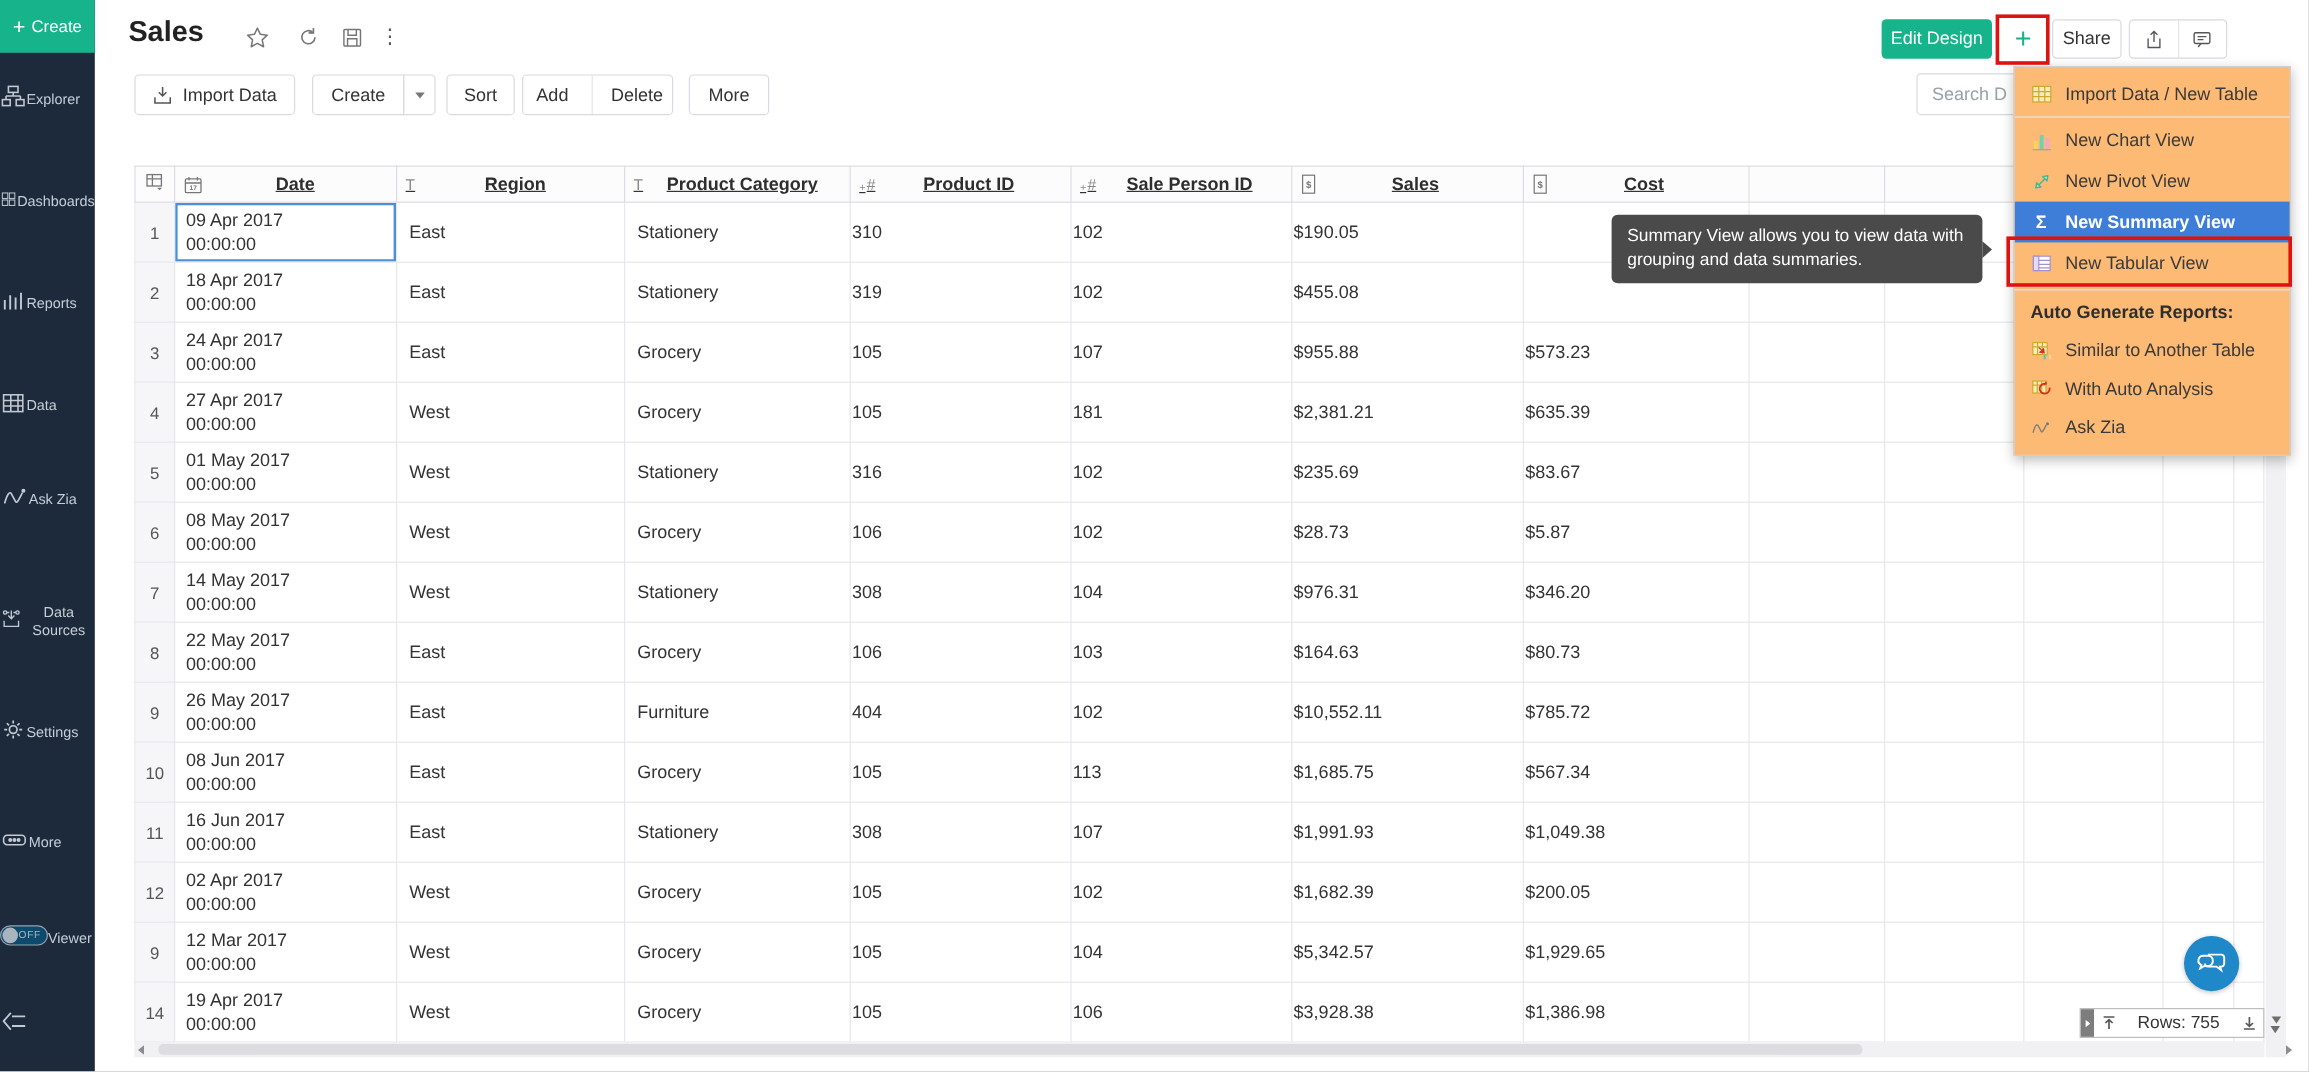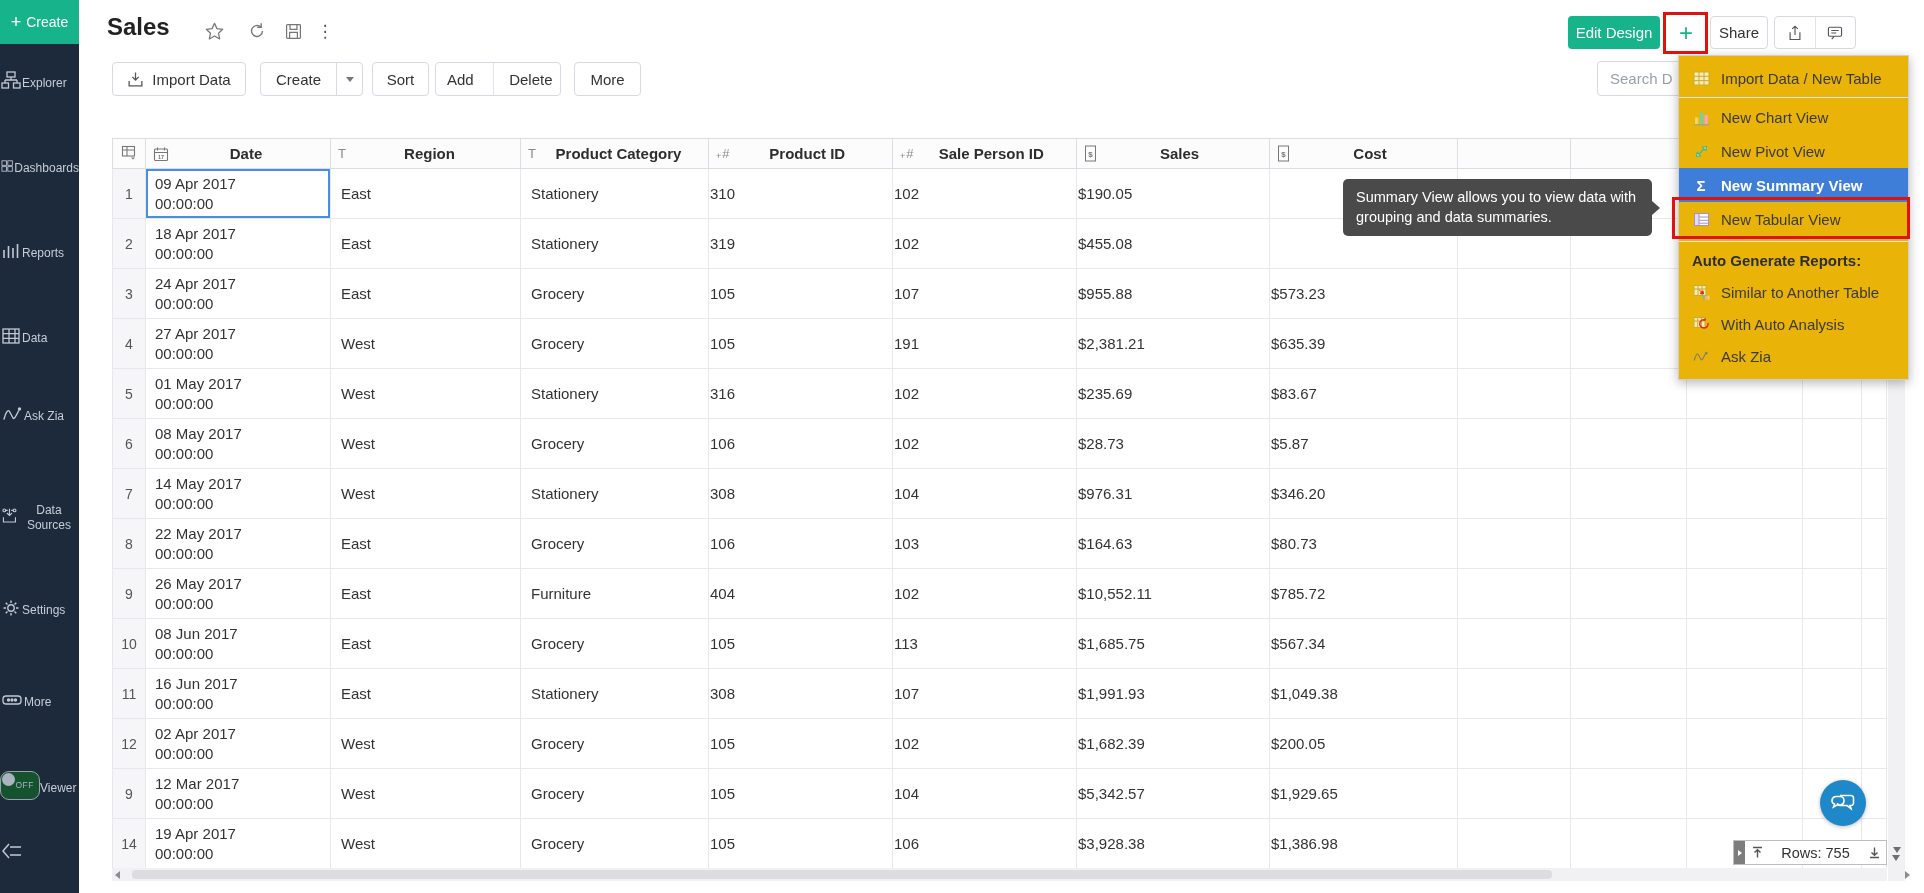--- a/index.html
+++ b/index.html
@@ -6,23 +6,23 @@
   .window{position:relative;width:1924px;height:893px;background:#fff;overflow:hidden;
     font-family:"Liberation Sans","DejaVu Sans",sans-serif;outline:1px solid #6b6b6b;}
   
   .sidebar{position:absolute;left:0;top:0;width:79px;height:893px;background:#1d2a3c;}
   .create-btn{position:absolute;left:0;top:0;width:79px;height:44px;background:#17b38a;color:#fff;
     display:flex;align-items:center;justify-content:center;gap:5px;font-size:14px;cursor:pointer;}
   .create-btn .plus-glyph{font-size:18px;font-weight:300;line-height:1;}
   .side-item{position:absolute;left:0;width:79px;display:flex;flex-direction:row;align-items:center;
     color:#c6cdd6;font-size:12px;line-height:15px;text-align:center;cursor:pointer;}
   .side-item svg{margin-bottom:5px;}
-  .toggle-pill{width:40px;height:29px;border:1px solid #97a1ad;border-radius:9px;position:relative;
+  .toggle-pill{width:40px;height:17px;border:1px solid #97a1ad;border-radius:9px;position:relative;
     display:flex;align-items:center;justify-content:flex-end;padding-right:5px;box-sizing:border-box;
-    color:#aab4bf;font-size:8.5px;letter-spacing:.5px;margin-bottom:5px;background:#14532d;}
+    color:#aab4bf;font-size:8.5px;letter-spacing:.5px;margin-bottom:5px;background:#0c4a6e;}
   .toggle-knob{position:absolute;left:1px;top:1px;width:13px;height:13px;border-radius:50%;background:#aab4bf;}
   
   .page-title{position:absolute;left:107px;top:13px;font-size:24px;font-weight:700;color:#222;}
   .title-icon{position:absolute;top:19px;width:24px;height:24px;display:flex;align-items:center;justify-content:center;cursor:pointer;color:#767676;}
   .kebab{font-size:17px;letter-spacing:0;color:#555;}
   .btn-teal{position:absolute;left:1568px;top:16px;width:92px;height:33px;background:#17b38a;color:#fff;
     border-radius:4px;font-size:15px;display:flex;align-items:center;justify-content:center;cursor:pointer;}
   .plus-btn{position:absolute;left:1668px;top:16px;width:36px;height:33px;background:#fff;color:#17b38a;
     font-size:24px;font-weight:400;display:flex;align-items:center;justify-content:center;cursor:pointer;}
   .share-btn{position:absolute;left:1710px;top:16px;width:58px;height:33px;border:1px solid #d9d9e1;border-radius:4px;
@@ -37,21 +37,21 @@
   .tri-down{width:0;height:0;border-left:4.5px solid transparent;border-right:4.5px solid transparent;border-top:5px solid #777;}
   .group-divider{width:1px;align-self:stretch;background:#e3e3ea;}
   .search-box{position:absolute;left:1597px;top:61px;width:290px;height:35px;border:1px solid #d9d9e1;border-radius:4px;
     box-sizing:border-box;font-size:15px;color:#333;padding:0 12px;outline:none;
     font-family:"Liberation Sans","DejaVu Sans",sans-serif;}
   .search-box::placeholder{color:#98a0a8;}
   
   .tablewrap{position:absolute;left:112px;top:138px;}
   table.grid{border-collapse:collapse;table-layout:fixed;width:1774px;font-size:15px;color:#333;}
   table.grid th,table.grid td{border:1px solid #e7e7ee;box-sizing:border-box;overflow:hidden;white-space:nowrap;}
-  table.grid thead th{height:30px;background:#fcfcfd;border-color:#dcdce4;font-weight:600;padding:0;}
+  table.grid thead th{height:30px;background:#fcfcfd;border-color:#dcdce4;font-weight:600;padding:0;text-decoration:underline;}
   th.hsel{background:#e9e9ea;}
   .hflex{display:flex;align-items:center;padding:0 7px;}
   .hlabel{flex:1;text-align:center;font-weight:600;font-size:15px;color:#2e2e2e;}
   .htype{color:#8a8a8a;font-size:13px;font-weight:400;display:flex;align-items:flex-end;}
   .htype sup{font-size:9px;margin-right:1px;}
   tbody td{height:50px;background:#fff;}
   td.rownum{background:#f6f6f8;color:#555;text-align:center;font-size:14px;border-color:#e0e0e8;cursor:pointer;}
   td.cdate{padding:4px 0 4px 9px;line-height:20px;cursor:pointer;}
   td.cdate .dline{display:block;}
   td.sel{box-shadow:inset 0 0 0 2px #4a8fdd;}
@@ -66,21 +66,21 @@
   .vscroll{position:absolute;left:1888px;top:138px;width:17px;height:743px;background:#f1f1f3;}
   .varr-down{position:absolute;left:1892px;top:855px;width:0;height:0;border-left:4.5px solid transparent;border-right:4.5px solid transparent;border-top:6px solid #6e6e6e;z-index:5;}
   .rows-widget{position:absolute;left:1733px;top:840px;width:154px;height:25px;background:#fff;border:1px solid #bdbdbd;
     display:flex;align-items:center;box-sizing:border-box;z-index:5;font-size:14.5px;color:#333;}
   .rw-handle{width:11px;height:100%;background:#7d7d7d;display:flex;align-items:center;justify-content:center;cursor:pointer;}
   .rw-handle .t{width:0;height:0;border-top:3.5px solid transparent;border-bottom:3.5px solid transparent;border-left:4px solid #fff;}
   .rw-ic{display:flex;align-items:center;justify-content:center;width:24px;cursor:pointer;}
   .chat-fab{position:absolute;left:1820px;top:780px;width:46px;height:46px;border-radius:50%;background:#1e88c8;
     display:flex;align-items:center;justify-content:center;cursor:pointer;box-shadow:0 1px 4px rgba(0,0,0,.25);}
   
-  .menu{position:absolute;left:1678px;top:55px;width:229px;background:#eab308;border:1px solid #cfcfd7;
+  .menu{position:absolute;left:1678px;top:55px;width:229px;background:#fdba74;border:1px solid #cfcfd7;
     box-shadow:0 3px 10px rgba(0,0,0,.28);z-index:40;padding:5px 0 7px;font-size:15px;color:#3a3a3a;}
   .mi{display:flex;align-items:center;height:34px;padding-left:13px;gap:11px;cursor:pointer;}
   .mi .mic{width:18px;display:flex;justify-content:center;align-items:center;flex:none;}
   .mi.hl{background:#3f7ed8;color:#fff;font-weight:600;}
   .mi.hl .sigma{color:#fff;}
   .sigma{font-size:15px;color:#4a86d8;font-weight:600;}
   .msep{border-top:1px solid #e4e4ea;margin:2px 0;}
   .mhead{font-weight:700;height:32px;display:flex;align-items:center;padding-left:13px;color:#2e2e2e;}
   .mi.small{height:32px;}
   
@@ -381,21 +381,21 @@
   </tr>
           <tr>
     <td class="rownum">4</td>
     <td class="cdate">
       <span class="dline">27 Apr 2017</span>
       <span class="dline">00:00:00</span>
     </td>
     <td class="txt">West</td>
     <td class="txt">Grocery</td>
     <td class="num">105</td>
-    <td class="num">191</td>
+    <td class="num">181</td>
     <td class="num">$2,381.21</td>
     <td class="num">$635.39</td>
     <td class="emp"></td>
     <td class="emp"></td>
     <td class="emp"></td>
     <td class="emp"></td>
     <td class="emp"></td>
   </tr>
           <tr>
     <td class="rownum">5</td>

